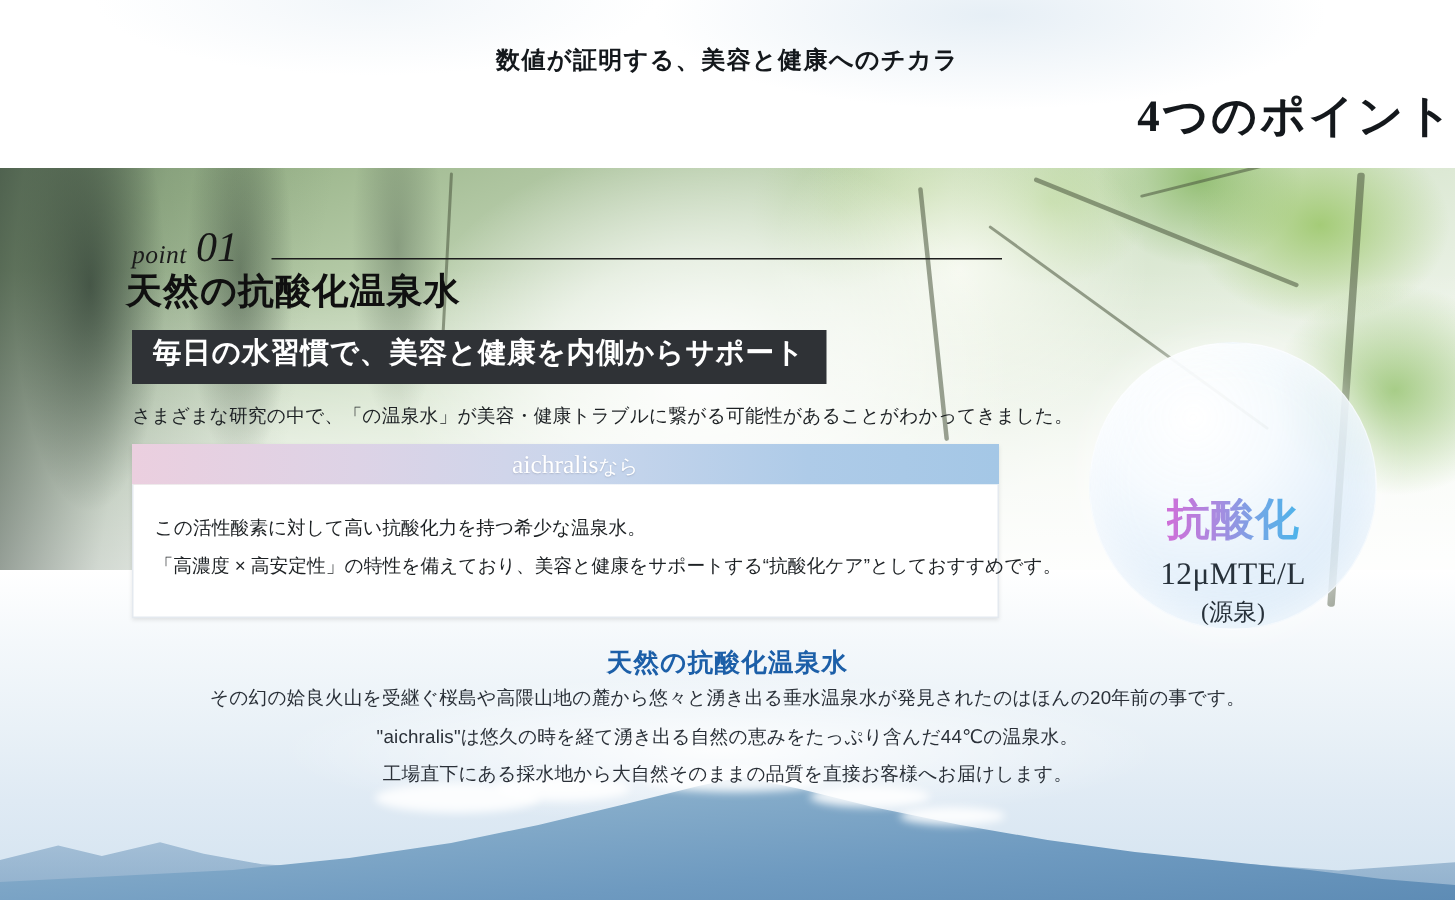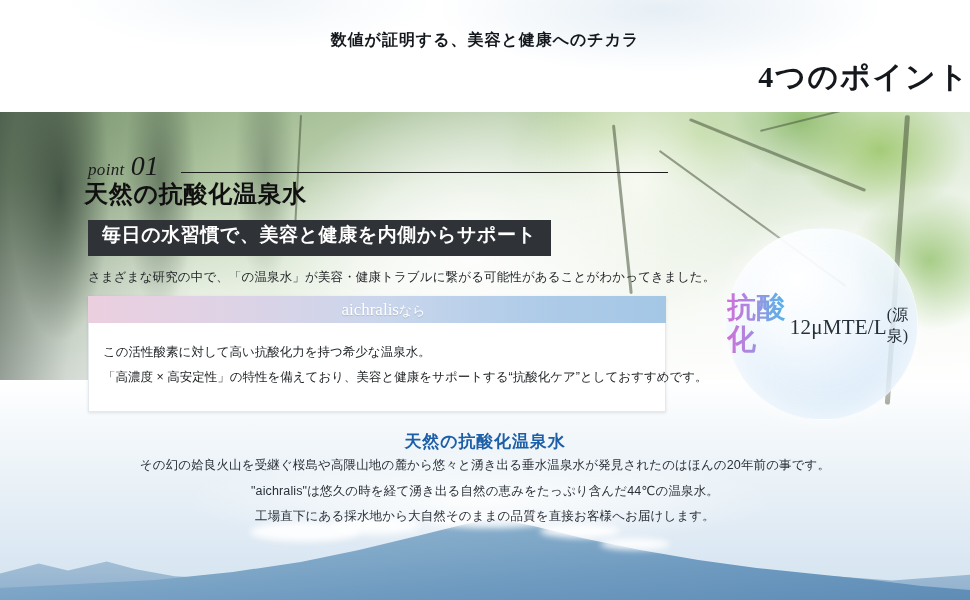--- a/index.html
+++ b/index.html
@@ -130,21 +130,21 @@
   .card-body p{margin:0 0 9px 0;font-size:12.5px;color:#1d2124;line-height:1.3;white-space:nowrap;}
   .card-body p:last-child{margin-bottom:12px;}
 
   
   .bubble{
     position:absolute;left:726px;top:228px;width:190px;height:190px;border-radius:50%;z-index:5;
     background:
       radial-gradient(circle at 36% 26%, rgba(255,255,255,.97) 0%, rgba(245,250,254,.92) 30%, rgba(225,238,250,.86) 58%, rgba(209,229,246,.80) 80%, rgba(196,221,243,.74) 100%);
     box-shadow:inset 0 0 30px rgba(255,255,255,.85), 0 0 26px rgba(255,255,255,.55);
     border:1px solid rgba(255,255,255,.70);
-    display:flex;flex-direction:row;align-items:center;justify-content:center;
+    display:flex;flex-direction:column;align-items:center;justify-content:flex-end;
   }
   .bubble-title{
     font-family:"Liberation Serif","DejaVu Serif",serif;
     font-size:29px;font-weight:700;letter-spacing:.02em;line-height:1.1;
     background:linear-gradient(90deg,#cf6fd8 0%, #a98ae0 38%, #6fa8e6 72%, #4db3ea 100%);
     -webkit-background-clip:text;background-clip:text;
     color:transparent;-webkit-text-fill-color:transparent;
   }
   .bubble-value{
     font-family:"Liberation Serif","DejaVu Serif",serif;

